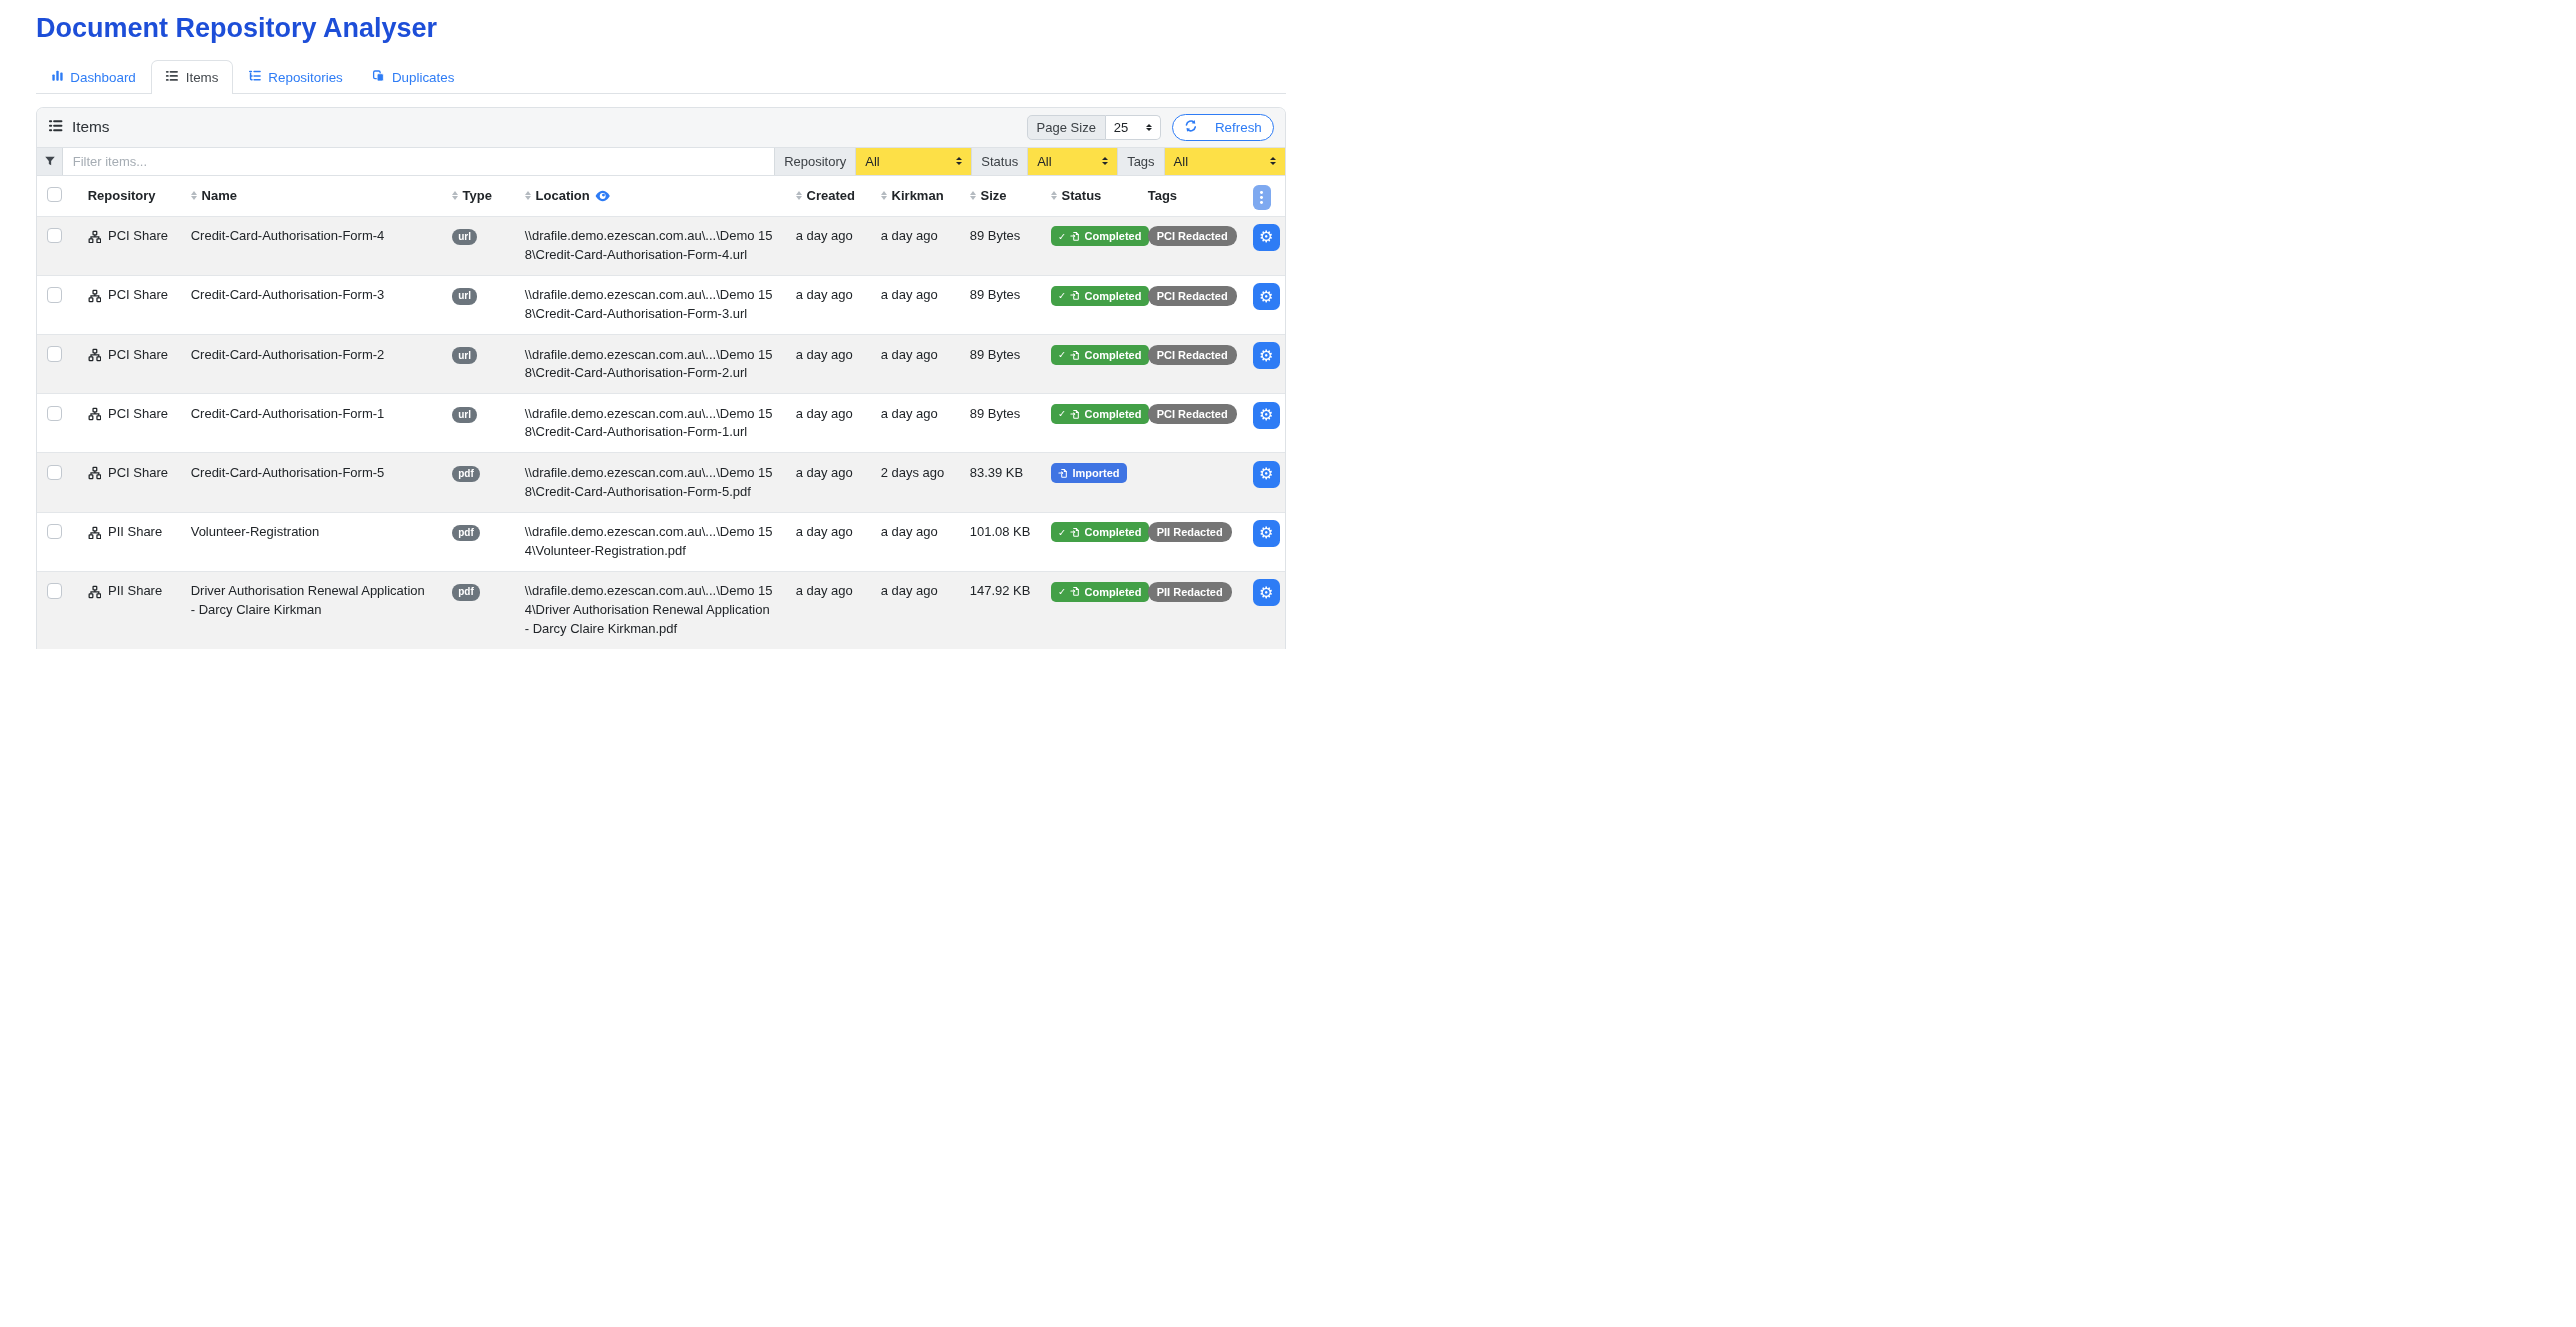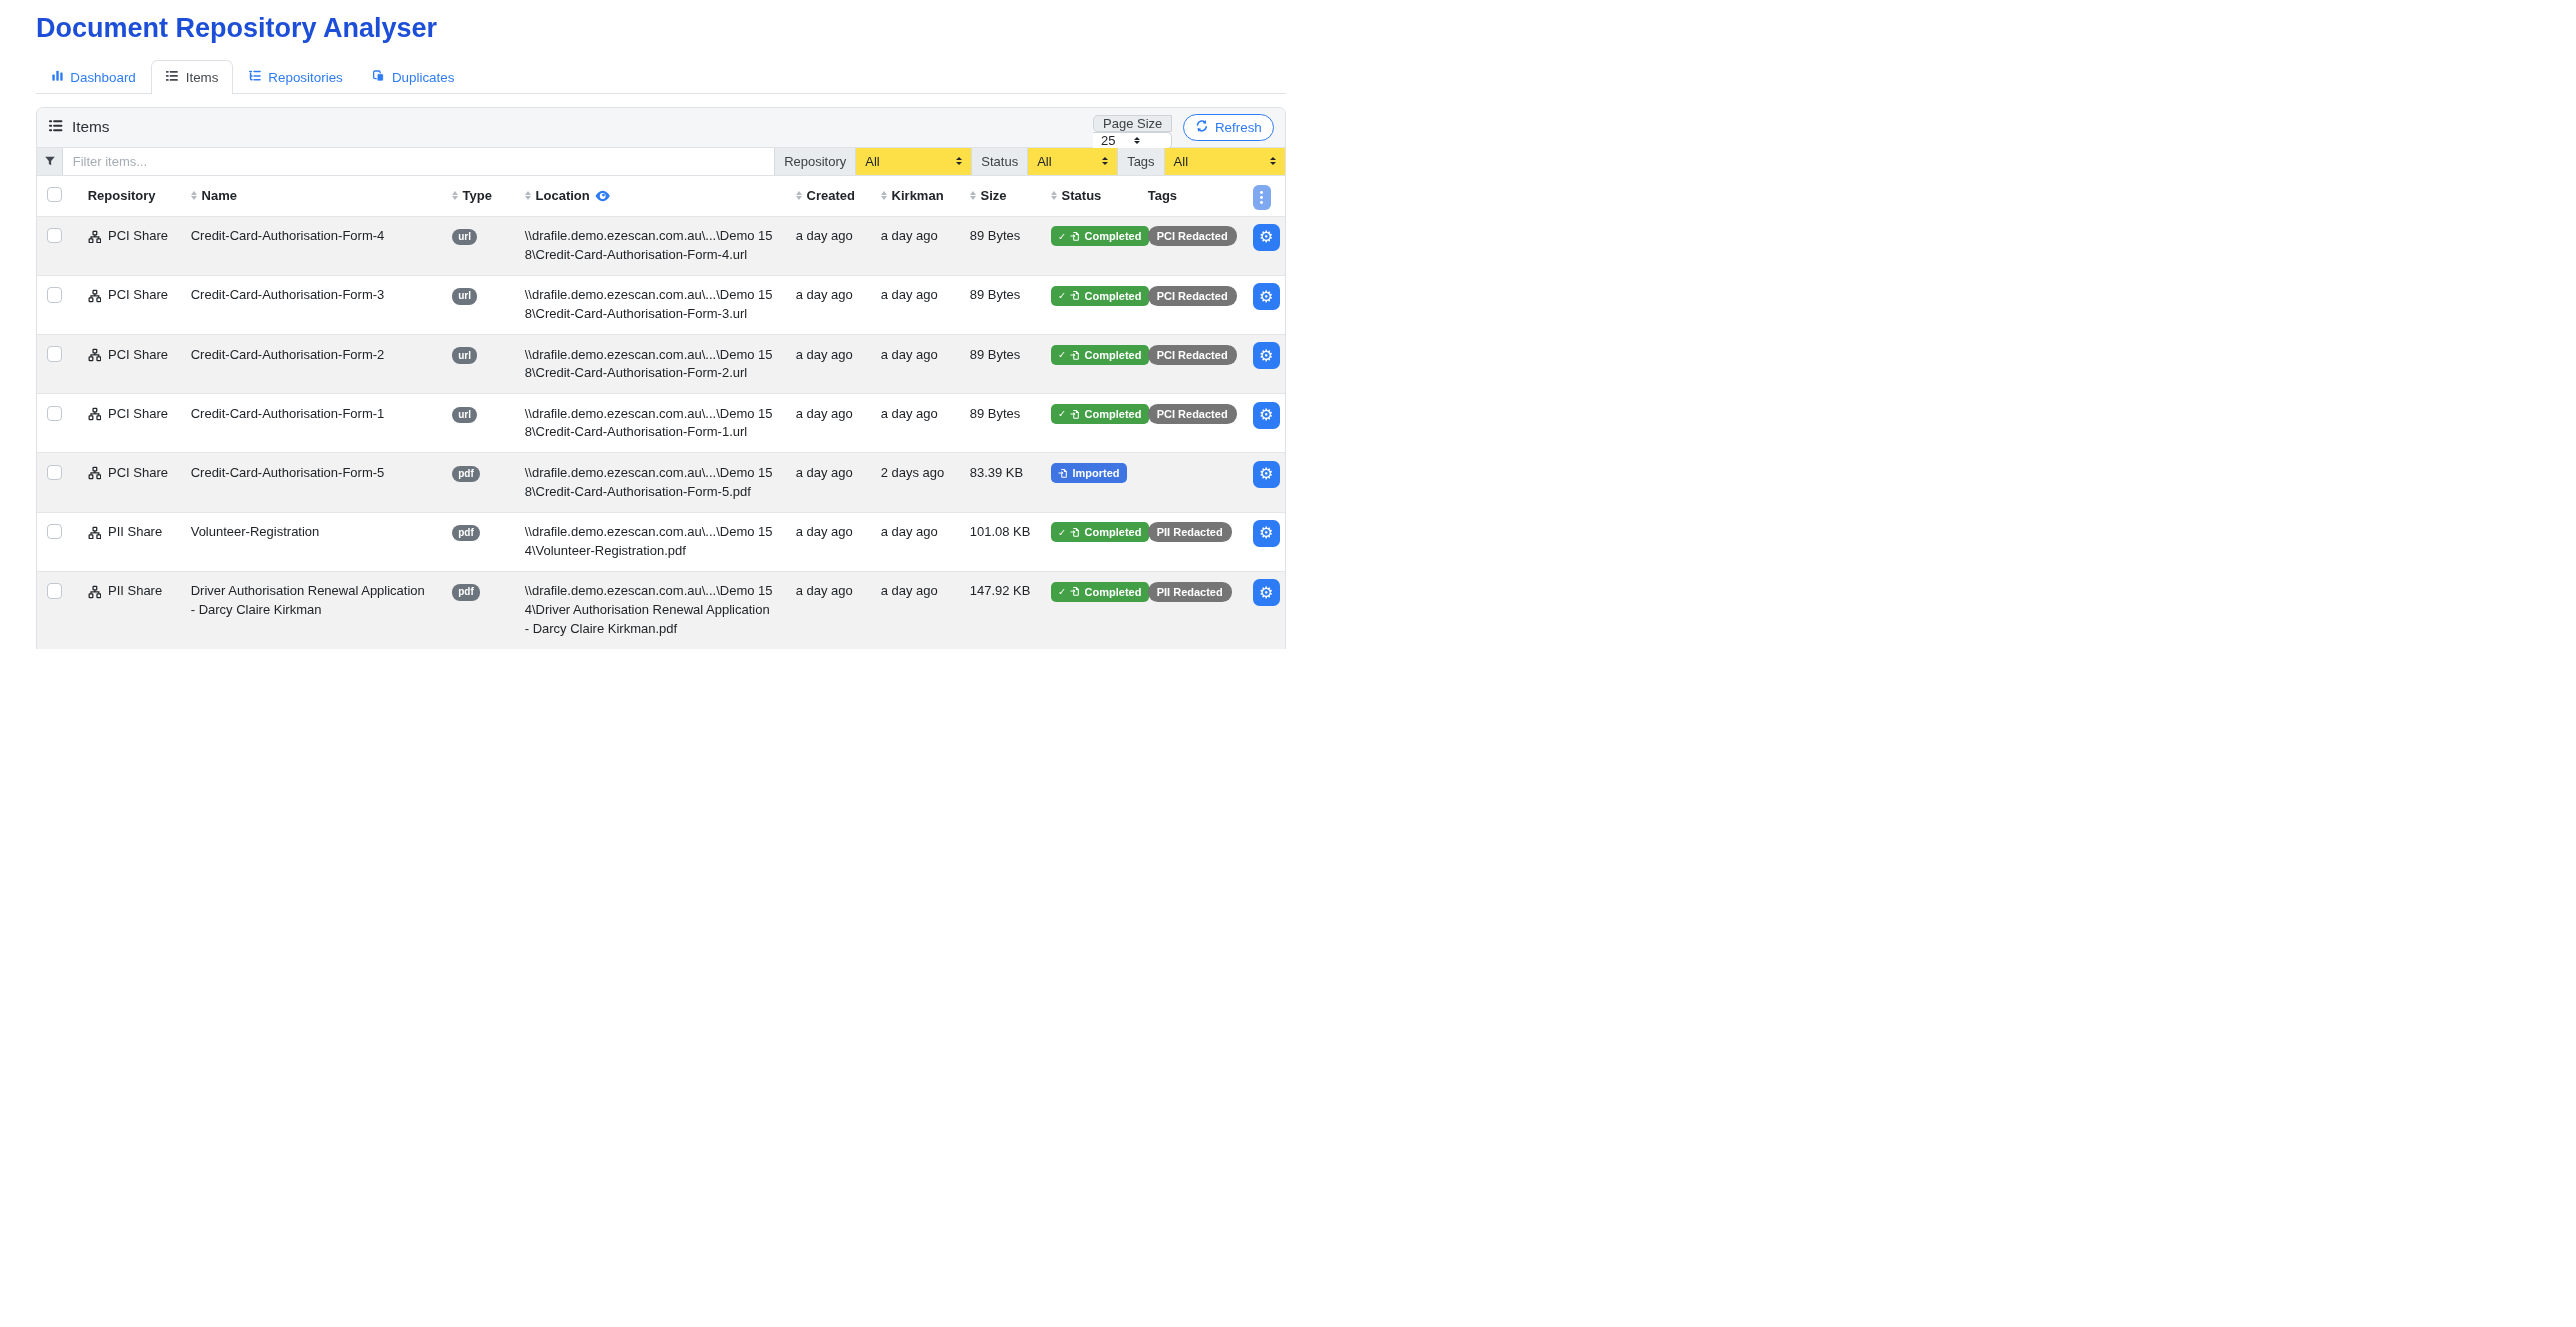--- a/index.html
+++ b/index.html
@@ -31,24 +31,24 @@
   }
   .tab.active{color:#43484d;background:#fff;border-color:var(--border) var(--border) #fff;position:relative;}
   .tab.active::after{content:"";position:absolute;left:0;right:0;bottom:-0.8px;height:1.6px;background:#fff;}
   .tab svg{flex:0 0 auto;}
 
   
   .card{margin-top:13px;border:0.8px solid var(--border);border-bottom:none;border-radius:7.3px 7.3px 0 0;overflow:hidden;background:#fff;}
   .card-header{display:flex;justify-content:space-between;align-items:center;background:#f5f6f7;border-bottom:0.8px solid var(--border);padding:5.7px 10.5px;height:40px;}
   .card-title{display:flex;align-items:center;gap:9px;font-size:15.4px;font-weight:500;color:#2c3136;}
   .header-controls{display:flex;align-items:center;gap:10.5px;}
-  .input-group{display:flex;height:25px;flex-direction:column;}
+  .input-group{display:flex;height:25px;}
   .ig-label{background:#e9ecef;border:0.8px solid #ced4da;border-radius:4.9px 0 0 4.9px;display:flex;align-items:center;padding:0 9px;font-size:13px;color:#3c4146;}
   .ig-select{background:#fff;border:0.8px solid #ced4da;border-left:none;border-radius:0 4.9px 4.9px 0;display:flex;align-items:center;gap:18px;padding:0 8px;font-size:13px;cursor:pointer;}
-  .refresh-btn{display:flex;align-items:center;gap:6px;height:27px;padding:0 11.3px;background:#fff;border:0.8px solid var(--primary);color:var(--primary);border-radius:13.8px;font-size:13.4px;cursor:pointer;font-family:inherit;}
+  .refresh-btn{display:flex;align-items:center;gap:17px;height:27px;padding:0 11.3px;background:#fff;border:0.8px solid var(--primary);color:var(--primary);border-radius:13.8px;font-size:13.4px;cursor:pointer;font-family:inherit;}
 
   
   .filter-row{display:flex;align-items:stretch;border-bottom:0.8px solid var(--border);height:27.5px;background:#fff;}
   .funnel-box{width:26px;background:#e9ecef;border-right:0.8px solid #d6dbdf;display:flex;align-items:center;justify-content:center;flex:0 0 auto;}
   .filter-input{flex:1 1 auto;border:none;outline:none;padding:0 9.7px;font-size:13px;font-family:inherit;color:var(--text);min-width:0;}
   .filter-input::placeholder{color:#a6adb4;}
   .f-label{background:#e9ecef;border-left:0.8px solid #d6dbdf;display:flex;align-items:center;padding:0 9px;font-size:13px;color:#3c4146;flex:0 0 auto;}
   .f-select{display:flex;align-items:center;justify-content:space-between;border-left:0.8px solid #d6dbdf;padding:0 9px;font-size:13px;cursor:pointer;flex:0 0 auto;background:#fde047;}
   .f-select.w-repo{width:116px;}
   .f-select.w-status{width:90px;}

